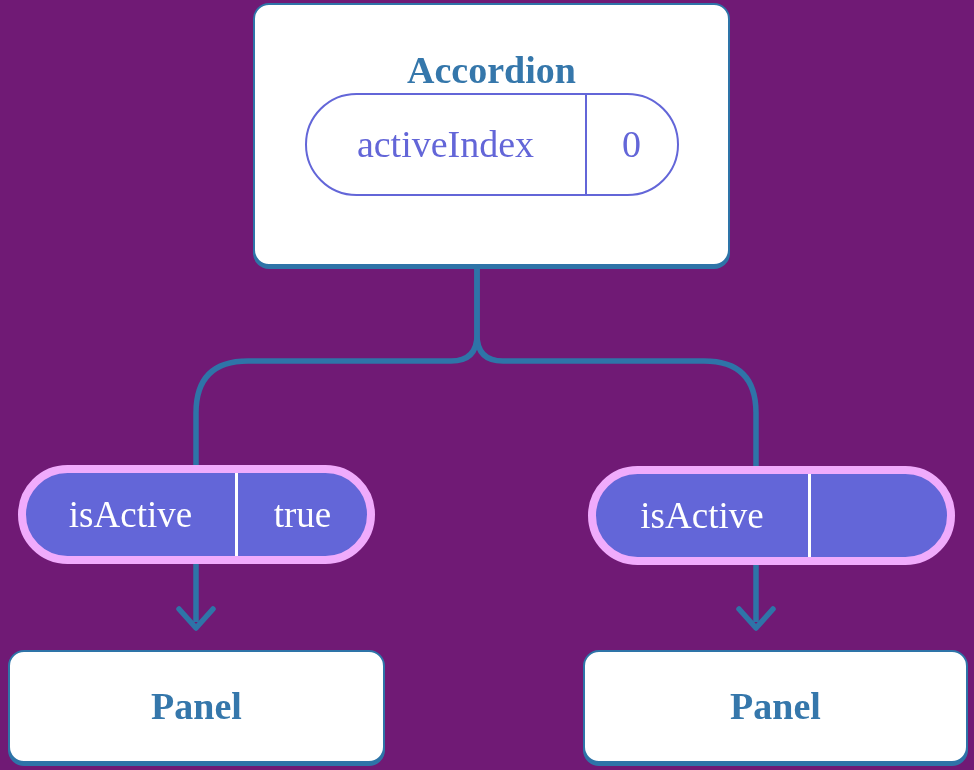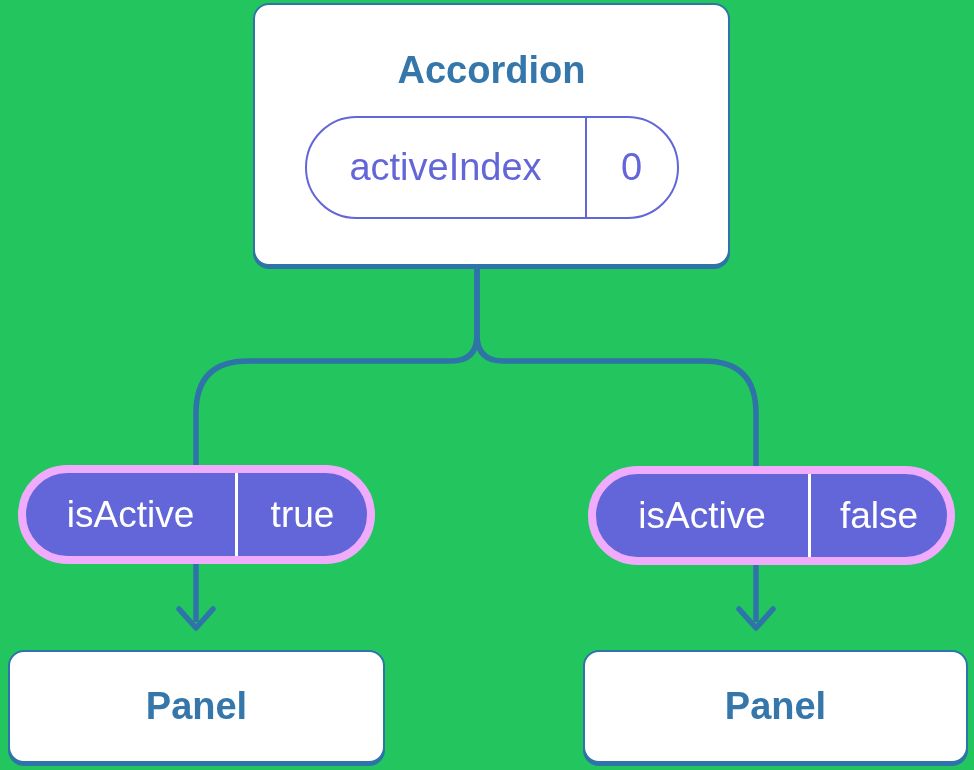--- a/index.html
+++ b/index.html
@@ -2,22 +2,22 @@
 <html><head>
 <meta charset="utf-8">
 <style>
   * { margin: 0; padding: 0; box-sizing: border-box; }
   html, body { width: 974px; height: 770px; overflow: hidden; }
 
   .canvas {
     position: relative;
     width: 974px;
     height: 770px;
-    background: #22c55e;
-    font-family: Liberation Sans, sans-serif;
+    background: #701a75;
+    font-family: Liberation Serif, serif;
   }
 
   .connectors {
     position: absolute;
     inset: 0;
     z-index: 1;
   }
   .connectors path {
     fill: none;
     stroke: #2e74a8;
@@ -49,21 +49,20 @@
     line-height: 1.15;
   }
 
   .pill {
     display: flex;
     align-items: stretch;
     overflow: hidden;
   }
 
   .state-pill {
-    margin-top: 23px;
     width: 374px; height: 103px;
     border: 2px solid #6366d8;
     border-radius: 60px;
     background: #ffffff;
     color: #6366d8;
   }
   .state-pill .pill-name {
     width: 278px;
     display: flex; align-items: center; justify-content: center;
     font-size: 38px;
@@ -131,21 +130,20 @@
 
   <div class="pill prop-pill prop-pill-left">
     <span class="pill-name">isActive</span>
     <span class="pill-divider"></span>
     <span class="pill-value">true</span>
   </div>
 
   <div class="pill prop-pill prop-pill-right">
     <span class="pill-name">isActive</span>
     <span class="pill-divider"></span>
-    <span class="pill-value">false</span>
   </div>
 
   <div class="card panel-card panel-left">
     <div class="card-title">Panel</div>
   </div>
 
   <div class="card panel-card panel-right">
     <div class="card-title">Panel</div>
   </div>
 

